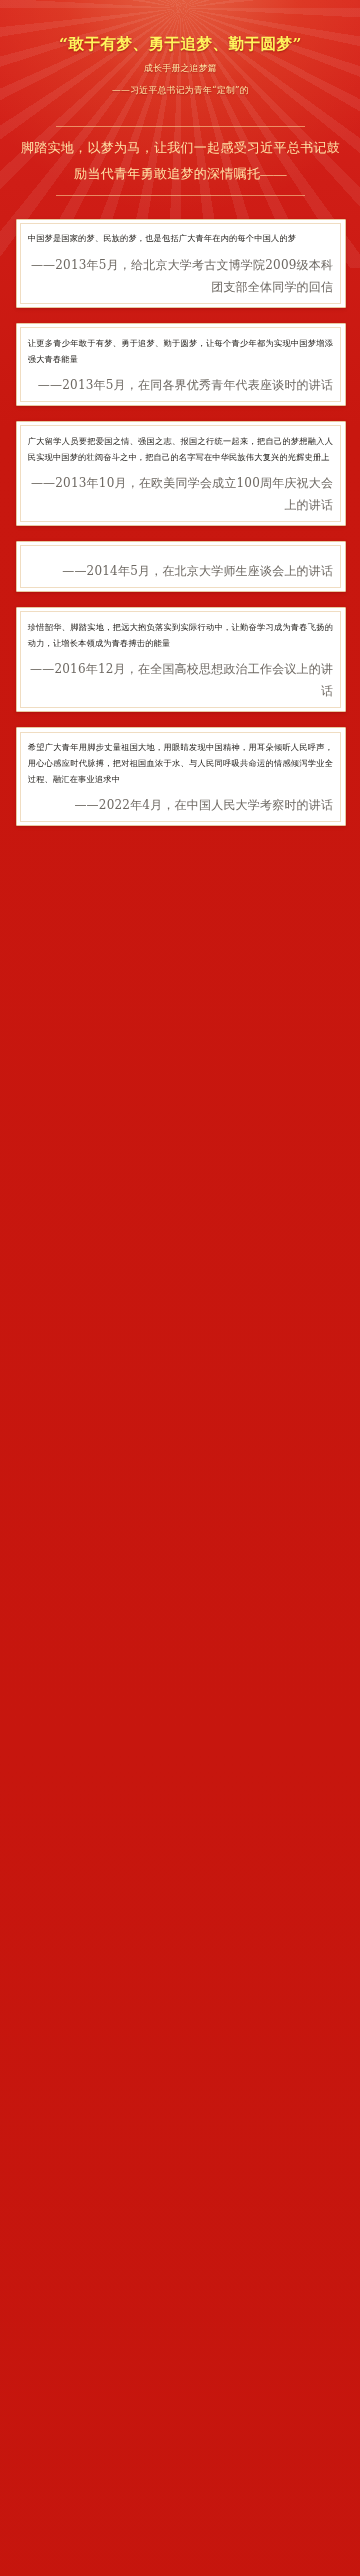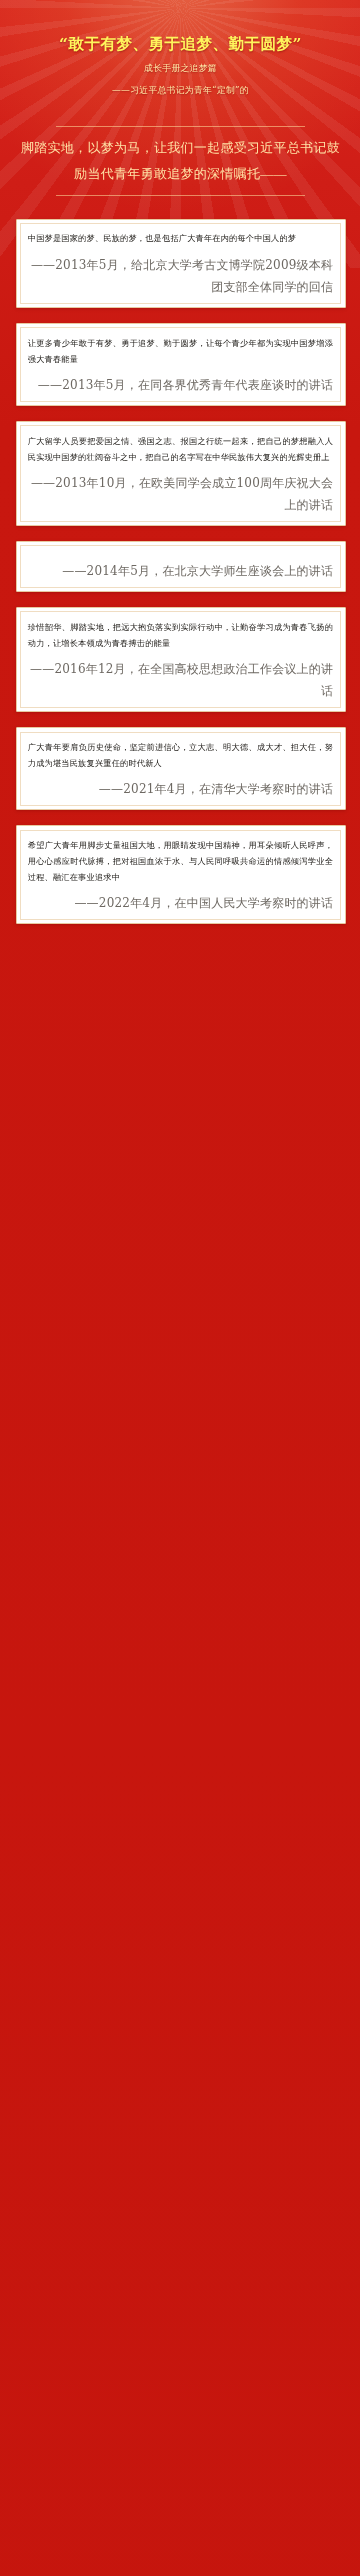--- a/index.html
+++ b/index.html
@@ -164,24 +164,20 @@
       <div class="card-source">——2014年5月，在北京大学师生座谈会上的讲话</div>
     </div>
 
 
     <div class="card">
       <div class="card-body">珍惜韶华、脚踏实地，把远大抱负落实到实际行动中，让勤奋学习成为青春飞扬的动力，让增长本领成为青春搏击的能量</div>
       <div class="card-source">——2016年12月，在全国高校思想政治工作会议上的讲话</div>
     </div>
 
 
-    <div class="card">
-      <div class="card-body">广大青年要肩负历史使命，坚定前进信心，立大志、明大德、成大才、担大任，努力成为堪当民族复兴重任的时代新人</div>
-      <div class="card-source">——2021年4月，在清华大学考察时的讲话</div>
-    </div>
 
     <div class="card">
       <div class="card-body">希望广大青年用脚步丈量祖国大地，用眼睛发现中国精神，用耳朵倾听人民呼声，用心心感应时代脉搏，把对祖国血浓于水、与人民同呼吸共命运的情感倾泻学业全过程、融汇在事业追求中</div>
       <div class="card-source">——2022年4月，在中国人民大学考察时的讲话</div>
     </div>
 
 
   </div>
 
 </div>

